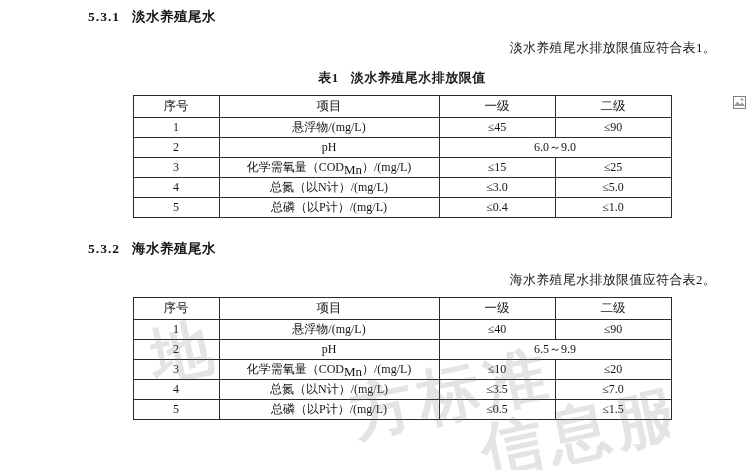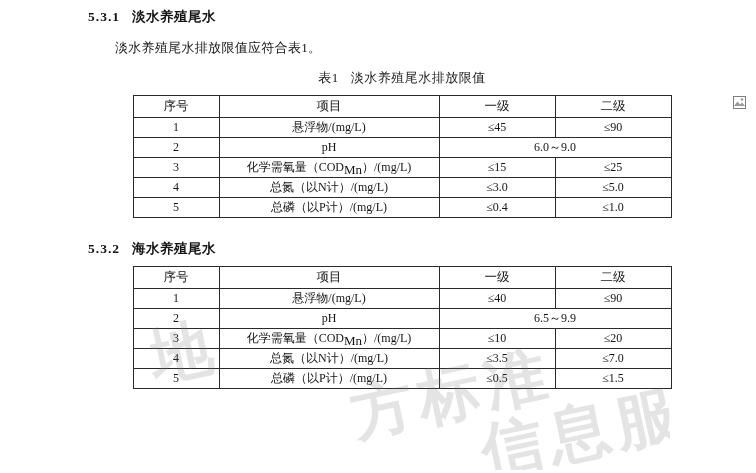--- a/index.html
+++ b/index.html
@@ -34,24 +34,25 @@
     display: inline-block;
     margin-right: 12px;
     letter-spacing: 1px;
   }
   .body-para {
     font-size: 13px;
     margin: 13px 0 0 0;
     padding-left: 27px;
     color: #141414;
     letter-spacing: 0.3px;
+    text-align: right;
   }
   .table-caption {
     font-size: 13px;
-    font-weight: normal;
+    font-weight: bold;
     text-align: center;
     margin: 12px 0 7px 0;
     letter-spacing: 0.5px;
   }
   .caption-gap {
     display: inline-block;
     width: 12px;
   }
   table.data-table {
     border-collapse: collapse;
@@ -177,20 +178,21 @@
           <td>≤1.0</td>
         </tr>
       </tbody>
     </table>
   </div>
 
   <div class="sec2">
     <div class="section-heading">
       <span class="heading-num">5.3.2</span><span>海水养殖尾水</span>
     </div>
+    <p class="body-para">海水养殖尾水排放限值应符合表2。</p>
     <table class="data-table">
       <colgroup>
         <col class="col-no">
           <col class="col-item">
           <col class="col-g1">
           <col class="col-g2">
       </colgroup>
       <tbody>
         <tr class="header-row">
           <td>序号</td>

